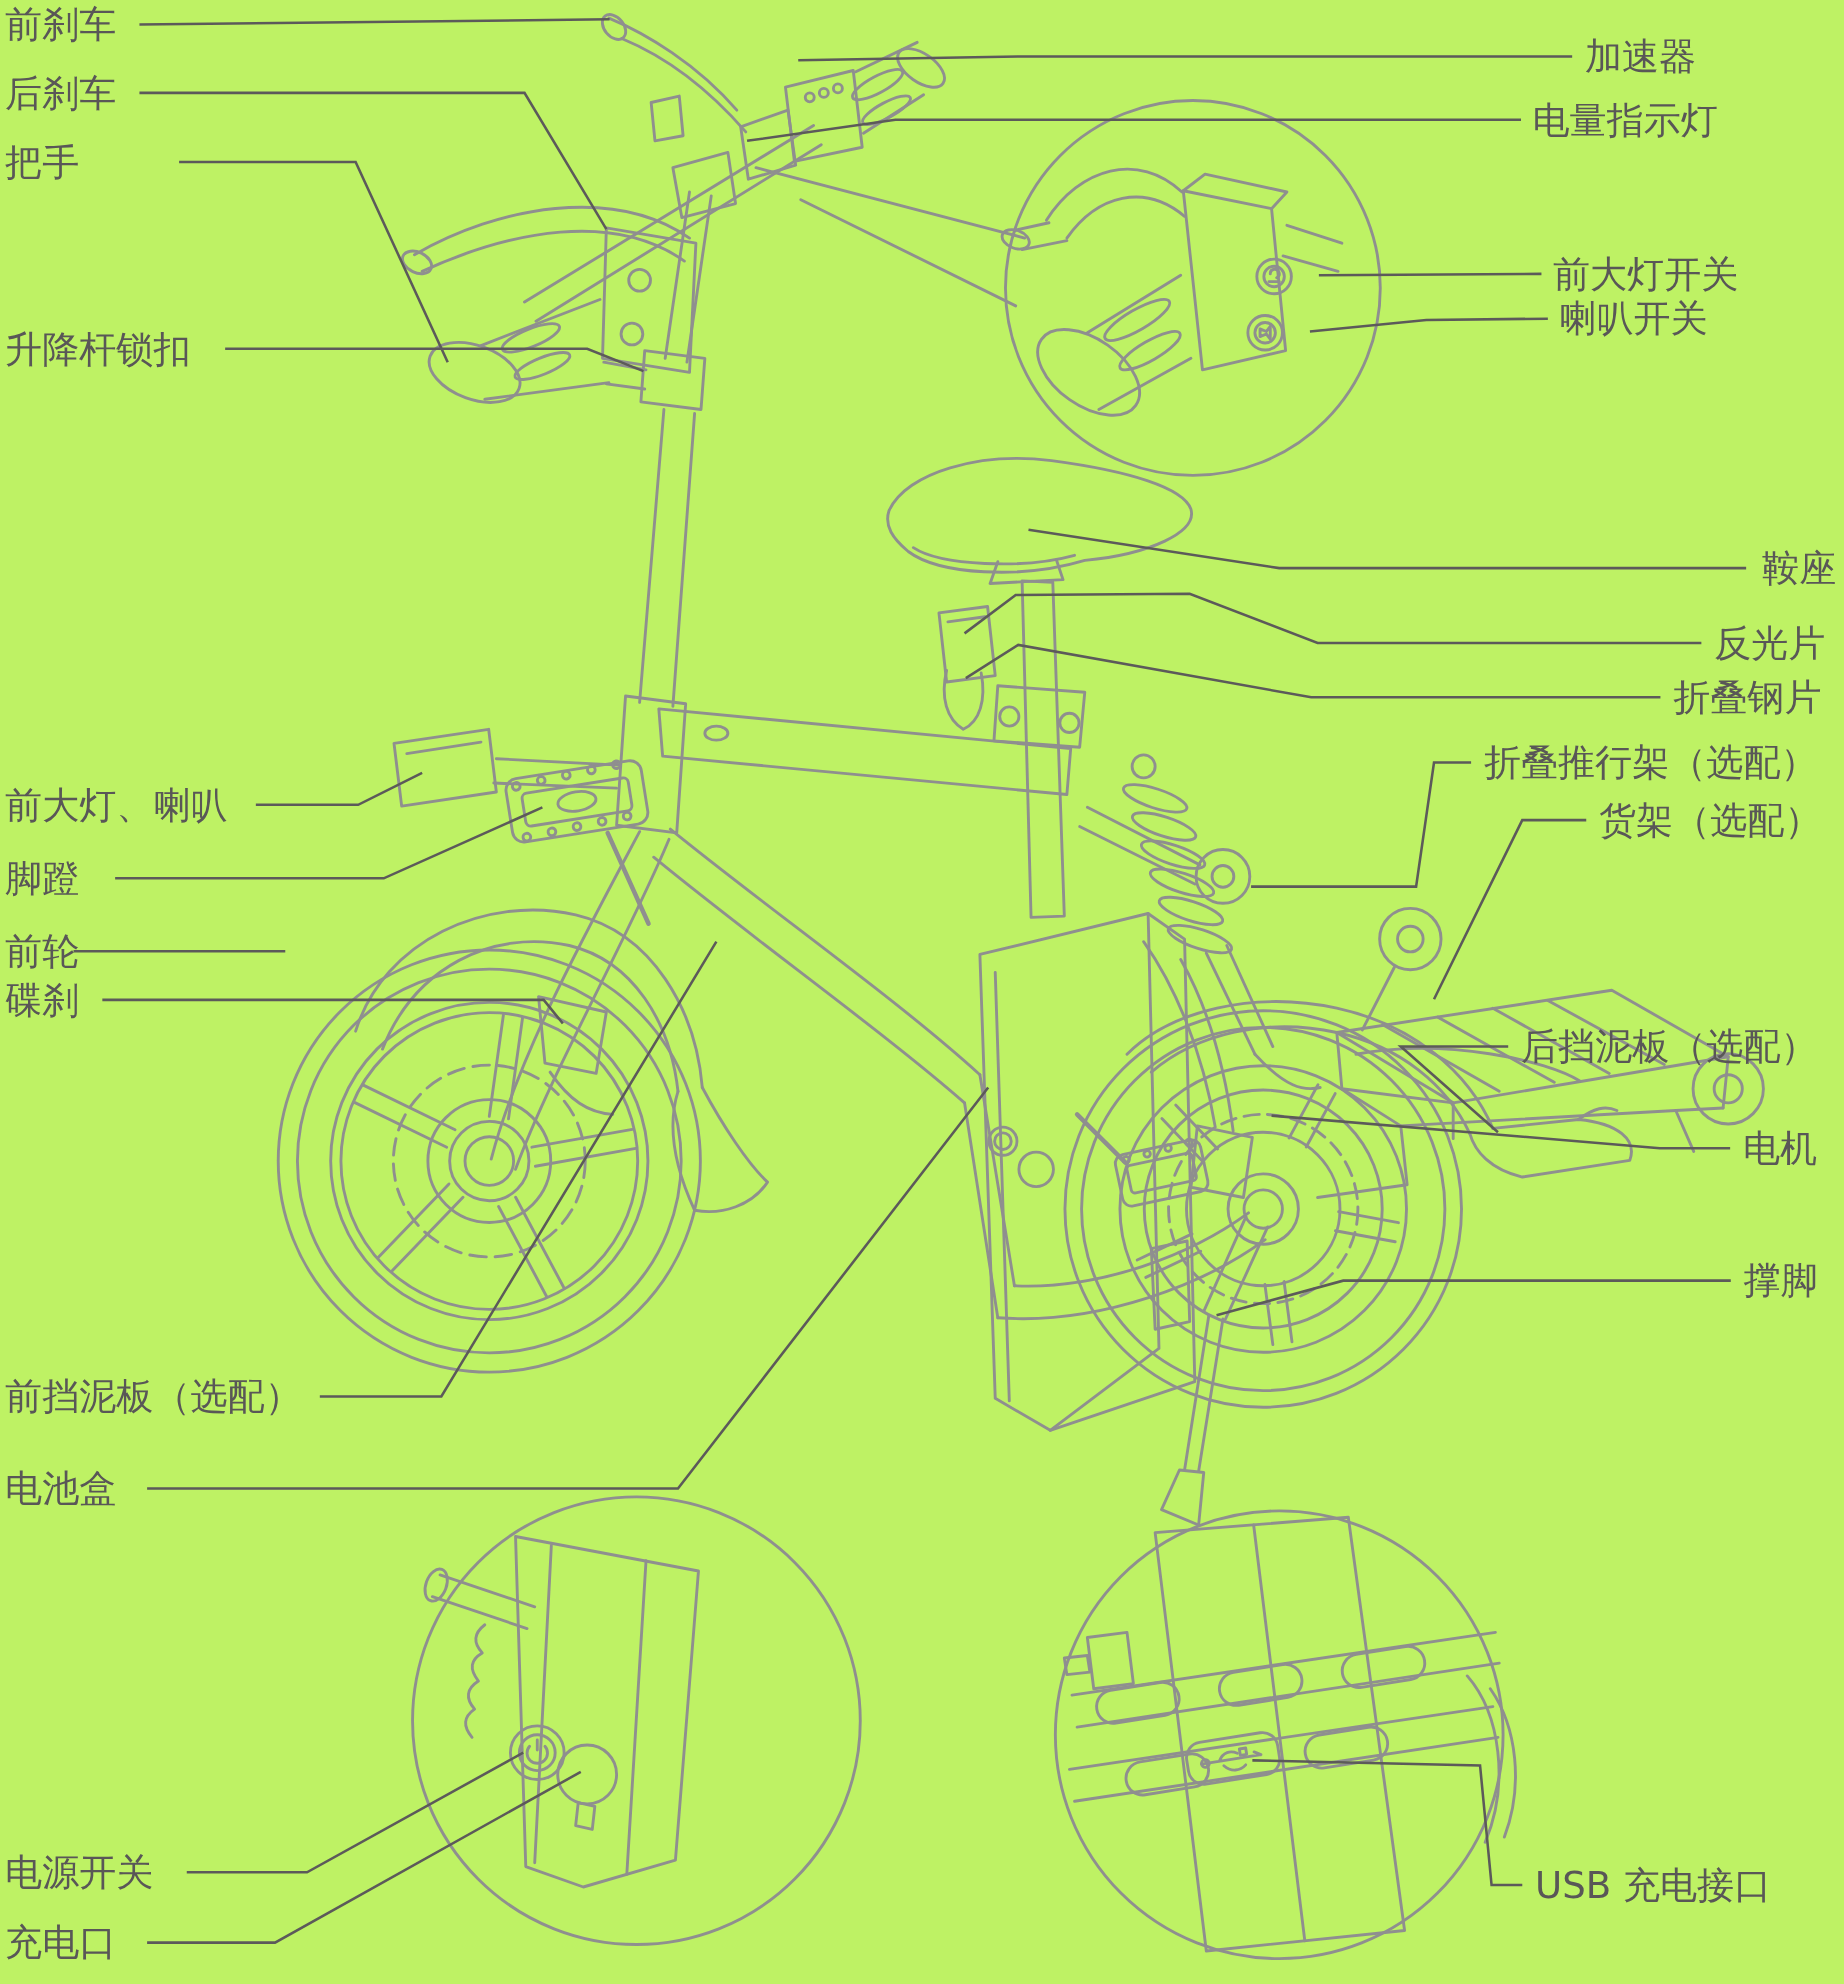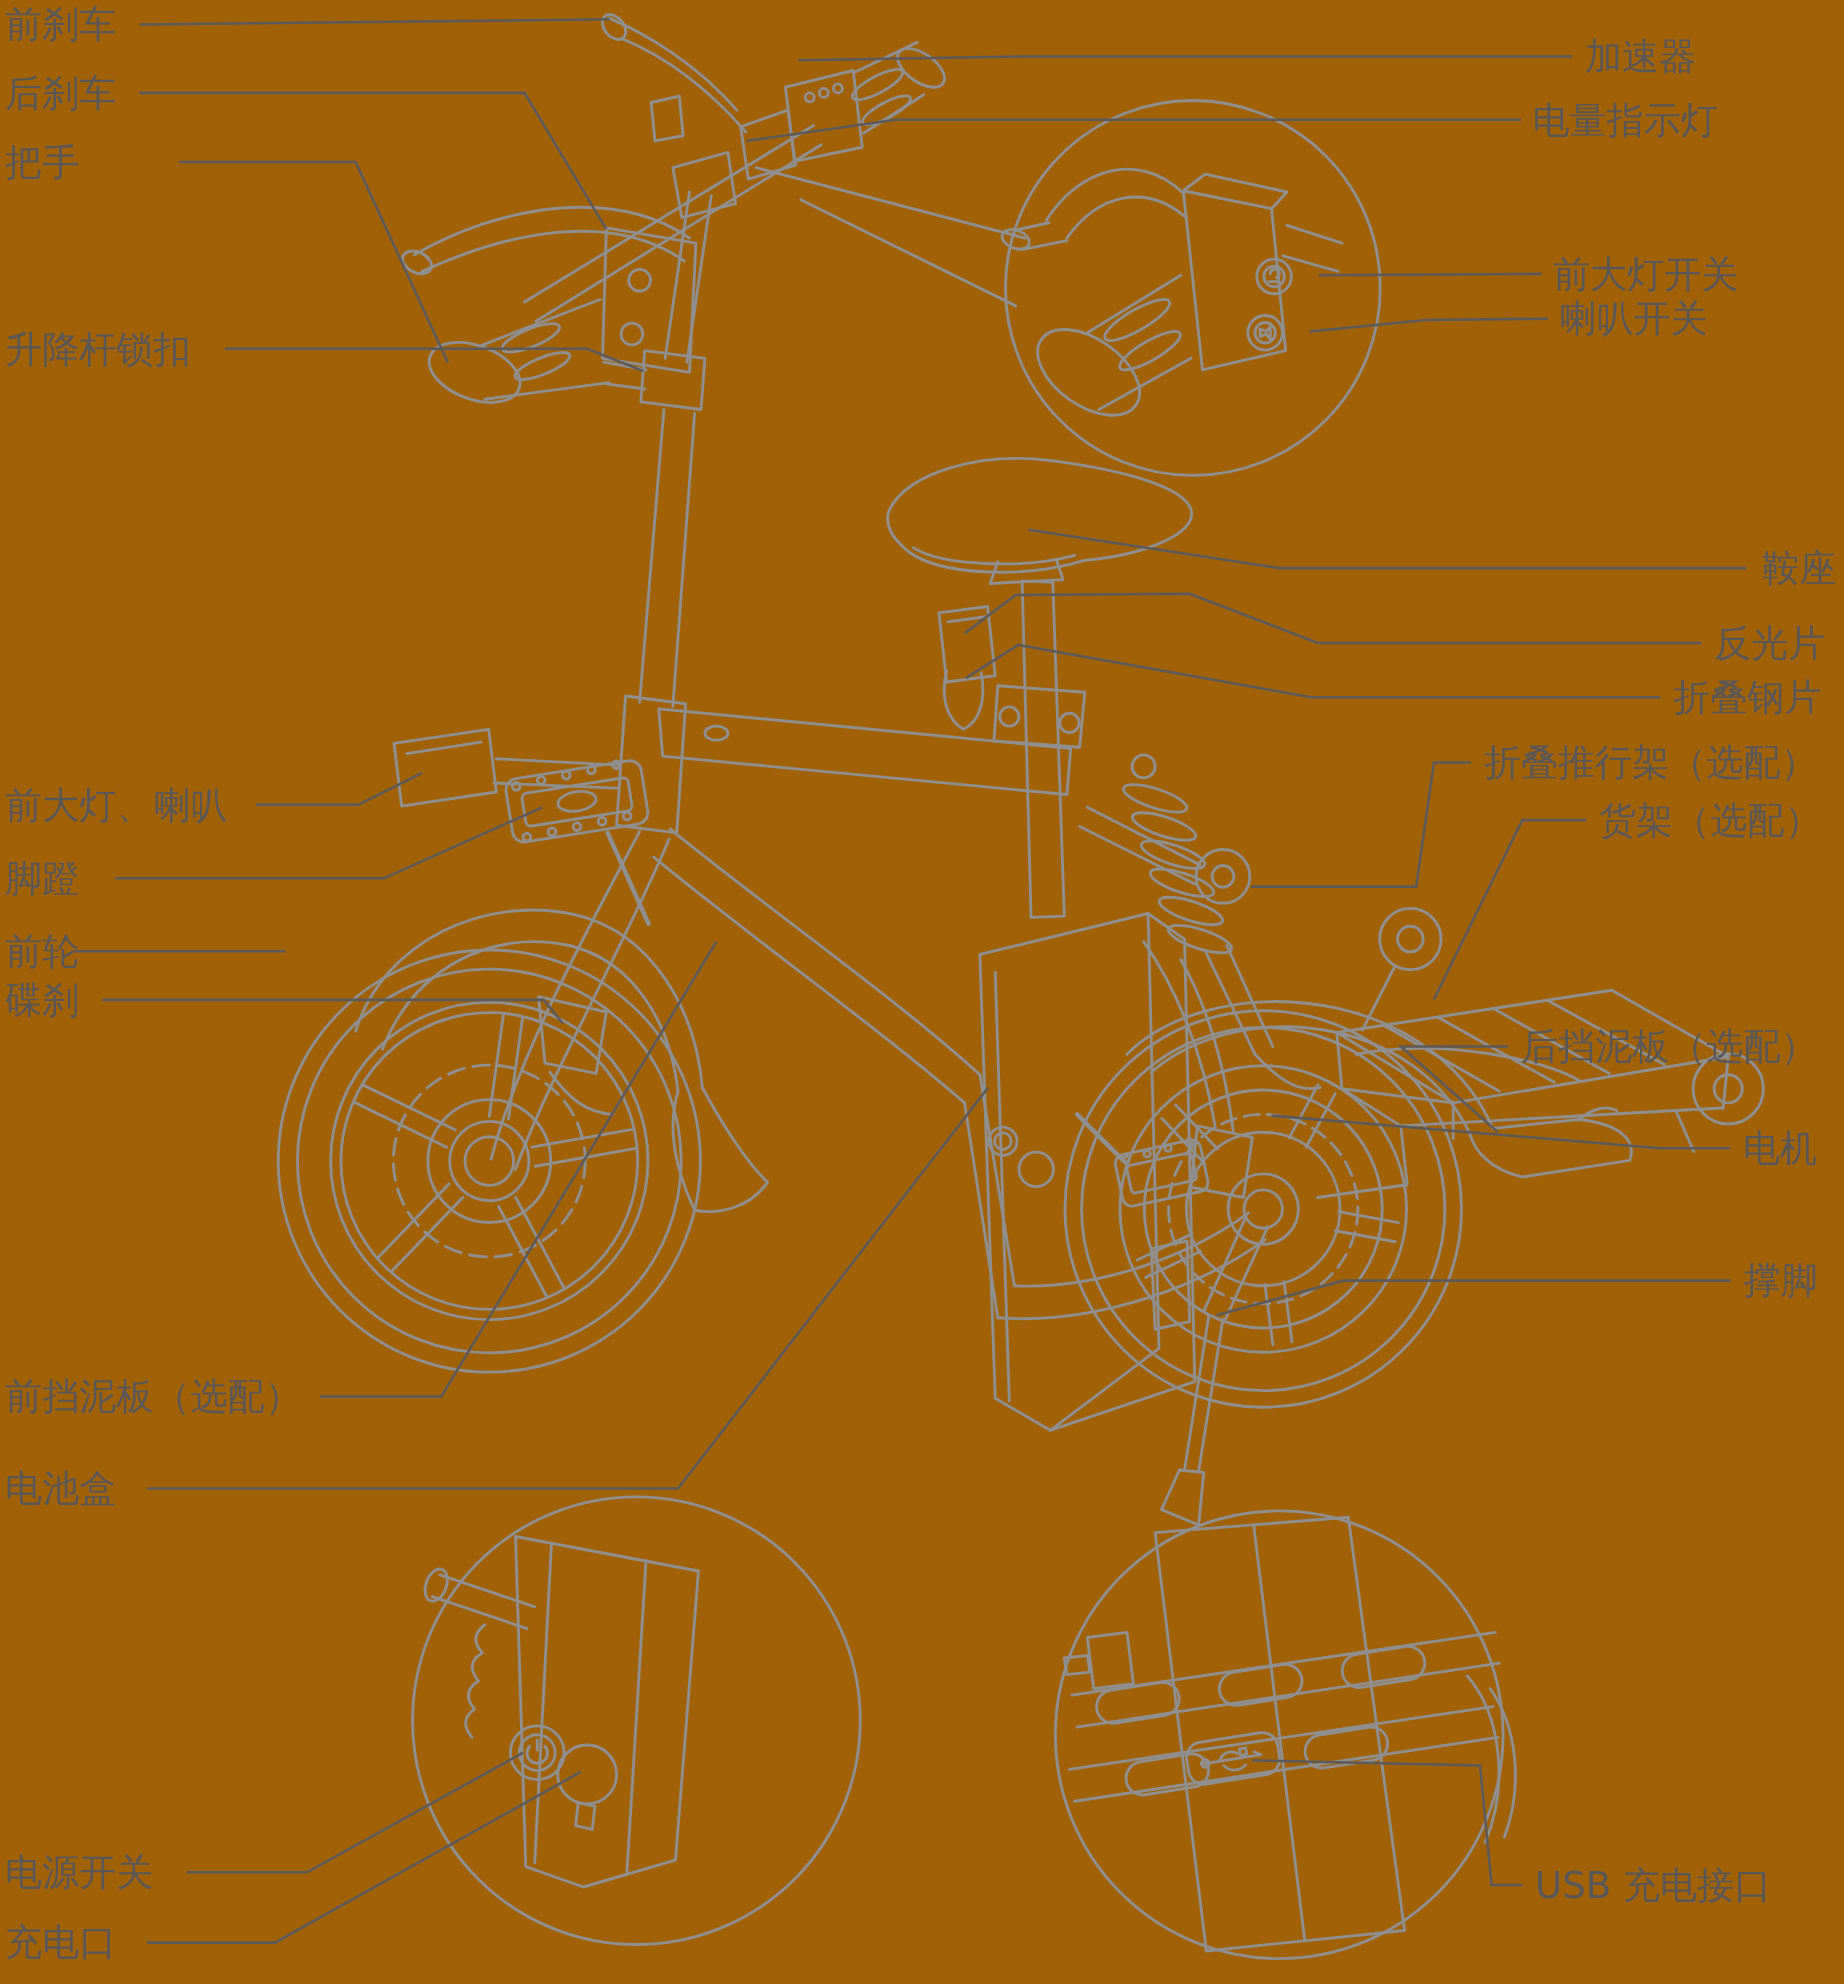--- a/index.html
+++ b/index.html
@@ -1,17 +1,17 @@
 <!DOCTYPE html>
 <html style="font-size:10.2px"><head>
 <meta charset="utf-8">
 <title>Diagram</title>
 <style>
   html,body{margin:0;padding:0;background:#ffffff;}
-  .stage{position:relative;width:1844px;height:1985px;background:#a16207;overflow:hidden;}
+  .stage{position:relative;width:1844px;height:1985px;background:#bef264;overflow:hidden;}
   svg{display:block;}
   .art{stroke:#8f8f8f;fill:none;stroke-width:4.5;stroke-linecap:round;stroke-linejoin:round;}
   .art .thick{stroke-width:7;}
   .leaders{stroke:#5c5a5a;fill:none;stroke-width:4;}
   .labels text{fill:#595757;font-family:"DejaVu Sans","Liberation Sans",sans-serif;font-size:58px;}
 </style>
 </head>
 <body>
 
 <div class="stage">

